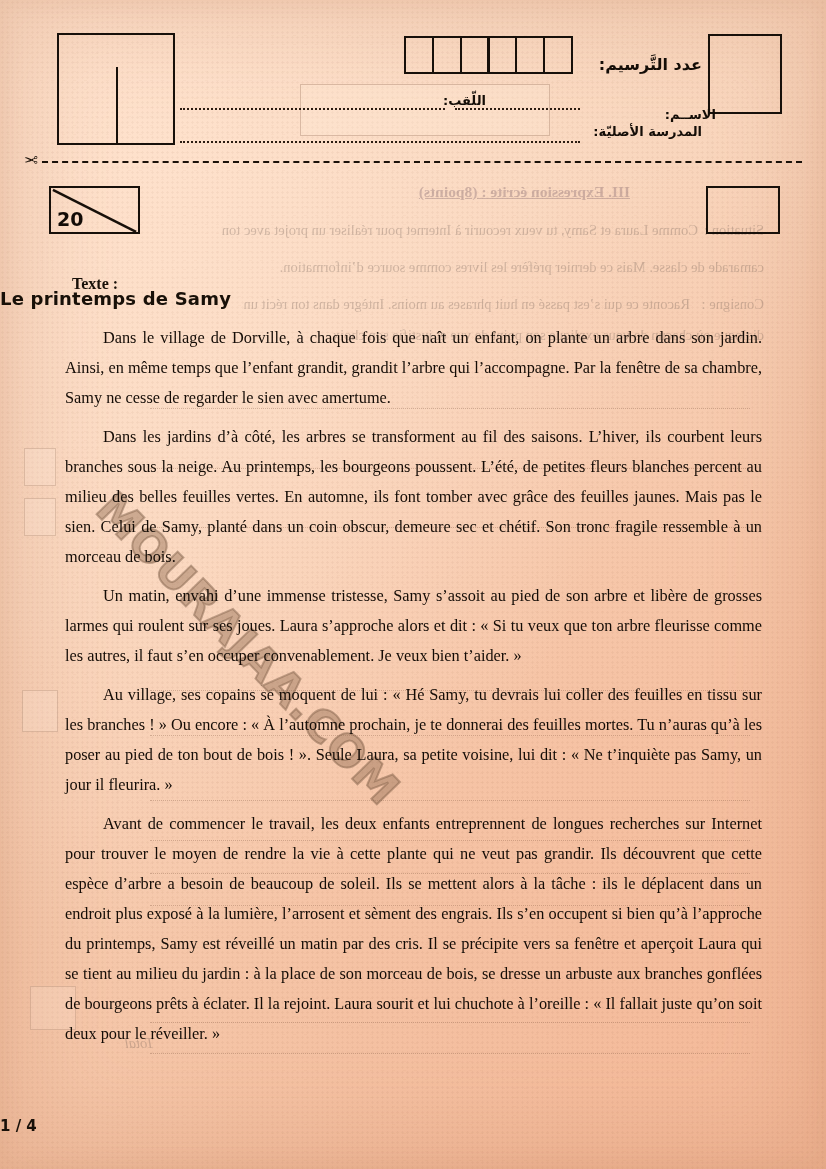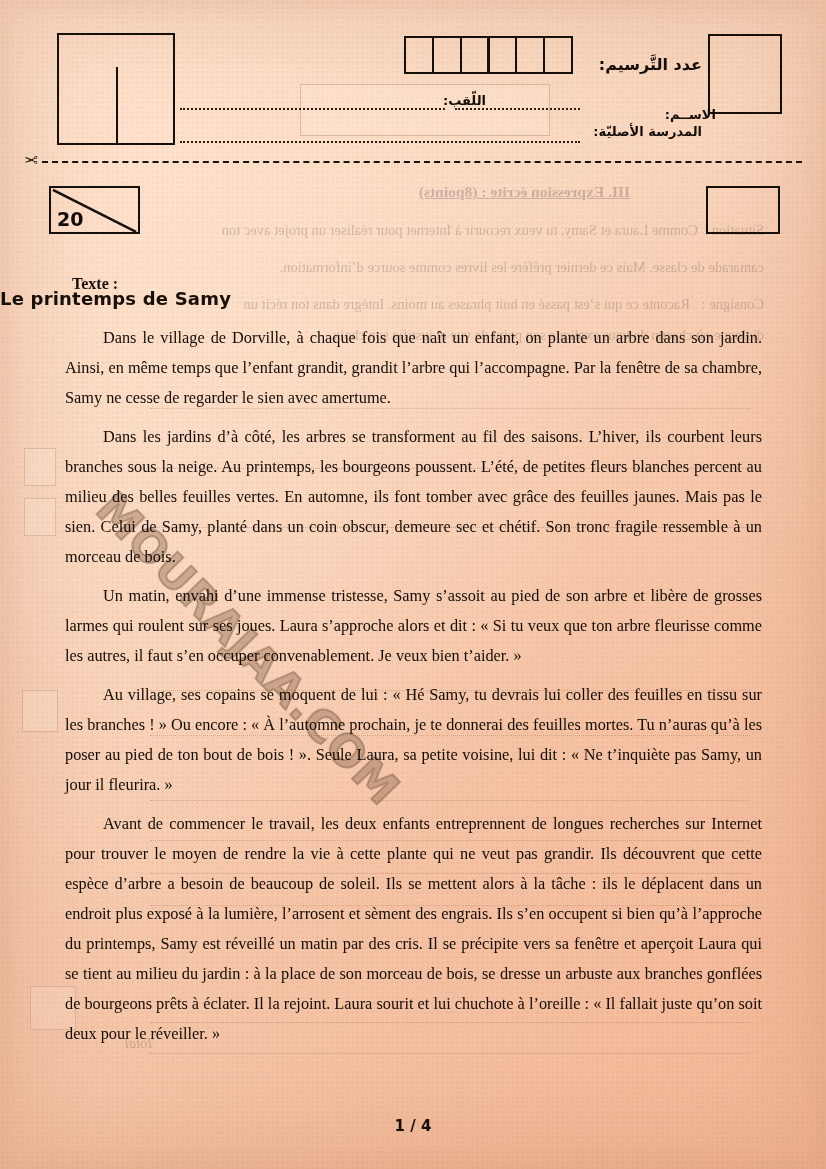--- a/index.html
+++ b/index.html
@@ -213,21 +213,20 @@
   #source {
     position: absolute; right: 90px; top: 1032px;
     text-align: center; z-index: 7;
     font-family: "Liberation Serif", serif;
   }
   #source .src-line { font-size: 15.5px; }
   #source .src-title { font-size: 15.5px; font-weight: bold; font-style: italic; margin-top: 2px;}
 
   #page-num {
     position: absolute; left: 0; top: 1117px; width: 826px;
-    text-align: center;
     font-family: "DejaVu Sans", sans-serif;
     font-weight: bold; font-size: 15px;
     z-index: 7;
   }
 
   
   .ruling {
     position: absolute; left: 150px; width: 600px; height: 0;
     border-top: 1px dotted rgba(120,80,55,.30);
     z-index: 2;

